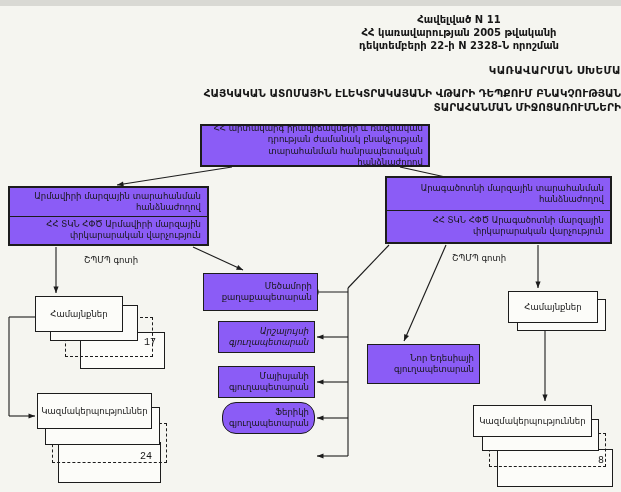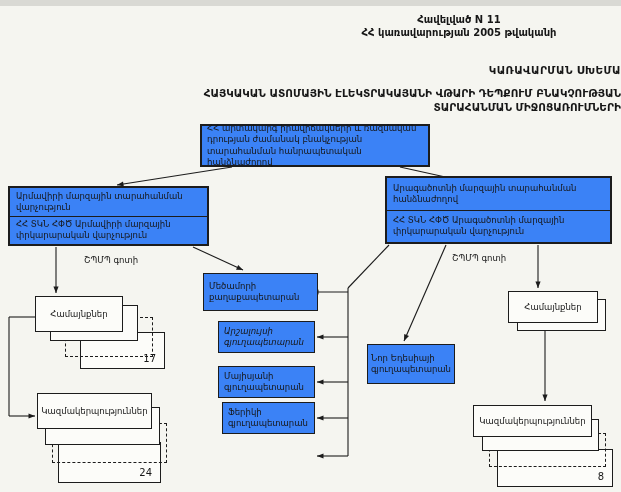--- a/index.html
+++ b/index.html
@@ -7,32 +7,32 @@
     position:relative;width:621px;height:492px;margin:6px auto;
     background:#f5f5f0;
     font-family:"DejaVu Sans", sans-serif;
     color:#161616;overflow:hidden;
   }
   .annex{position:absolute;left:320px;top:7px;width:278px;text-align:center;
     font-size:10px;font-weight:bold;line-height:13px;}
   .title{position:absolute;left:0;top:57px;width:621px;text-align:right;
     font-size:10.5px;font-weight:bold;line-height:14px;}
   .title .t1{margin-bottom:9px;letter-spacing:.4px;}
-  .box{position:absolute;box-sizing:border-box;background:#3b82f6;
+  .box{position:absolute;box-sizing:border-box;background:#8b5cf6;
     border:1px solid #1c1c1c;display:flex;align-items:center;justify-content:center;
-    text-align:left;font-size:8.5px;line-height:1.3;padding:2px 5px;z-index:3;}
+    text-align:right;font-size:8.5px;line-height:1.3;padding:2px 5px;z-index:3;}
   .thick{border-width:2px;}
   .twocell{flex-direction:column;padding:0;align-items:stretch;}
   .twocell .cell{flex:1;display:flex;align-items:center;justify-content:center;padding:2px 6px;}
   .twocell .cell.top{border-bottom:1.5px solid #1c1c1c;}
   .stackbox{position:absolute;box-sizing:border-box;background:#fcfcf9;border:1px solid #1c1c1c;}
   .stackbox.dashed{border-style:dashed;background:transparent;}
   .stackbox .label{position:absolute;inset:0;display:flex;align-items:center;justify-content:center;
     font-size:8.5px;text-align:center;}
-  .count{position:absolute;right:8px;bottom:4px;font-size:10px;}
+  .count{position:absolute;right:8px;bottom:20px;font-size:10px;font-family:Liberation Mono, monospace;}
   .zone{position:absolute;font-size:8.5px;z-index:4;}
   svg.connectors{position:absolute;left:0;top:0;z-index:1;}
   svg.connectors line{stroke:#1c1c1c;stroke-width:1.1;}
   svg.connectors polygon{fill:#1c1c1c;}
 </style>
 </head>
 <body>
 
 <div class="page">
 
@@ -73,32 +73,33 @@
       <polygon points="317,412 323.5,409.4 323.5,414.6"></polygon>
       <polygon points="317,450 323.5,447.4 323.5,452.6"></polygon>
       <polygon points="404,335 404.2233133503824,328.0028483546845 408.9873314918738,330.087106291587"></polygon>
       <polygon points="538,282 535.4,275.5 540.6,275.5"></polygon>
       <polygon points="545,395 542.4,388.5 547.6,388.5"></polygon>
     </svg>
 
   <div class="annex">
     <div>Հավելված N 11</div>
     <div>ՀՀ կառավարության 2005 թվականի</div>
+    <div>դեկտեմբերի 22-ի N 2328-Ն որոշման</div>
   </div>
 
   <div class="title">
     <div class="t1">ԿԱՌԱՎԱՐՄԱՆ ՍԽԵՄԱ</div>
     <div>ՀԱՅԿԱԿԱՆ ԱՏՈՄԱՅԻՆ ԷԼԵԿՏՐԱԿԱՅԱՆԻ ՎԹԱՐԻ ԴԵՊՔՈՒՄ ԲՆԱԿՉՈՒԹՅԱՆ</div>
     <div>ՏԱՐԱՀԱՆՄԱՆ ՄԻՋՈՑԱՌՈՒՄՆԵՐԻ</div>
   </div>
 
   <div class="box thick" style="left:200px;top:118px;width:230px;height:43px;font-size:8.6px;">ՀՀ արտակարգ իրավիճակների և ռազմական դրության ժամանակ բնակչության տարահանման հանրապետական հանձնաժողով</div>
 
   <div class="box thick twocell" style="left:8px;top:180px;width:201px;height:60px;">
-    <div class="cell top">Արմավիրի մարզային տարահանման վարչություն</div>
+    <div class="cell top">Արմավիրի մարզային տարահանման հանձնաժողով</div>
     <div class="cell">ՀՀ ՏԿՆ ՀՓԾ Արմավիրի մարզային փրկարարական վարչություն</div>
   </div>
 
   <div class="box thick twocell" style="left:385px;top:170px;width:227px;height:68px;">
     <div class="cell top">Արագածոտնի մարզային տարահանման հանձնաժողով</div>
     <div class="cell">ՀՀ ՏԿՆ ՀՓԾ Արագածոտնի մարզային փրկարարական վարչություն</div>
   </div>
 
   <div class="zone" style="left:84px;top:249px;">ՇՊՄՊ գոտի</div>
   <div class="zone" style="left:452px;top:247px;">ՇՊՄՊ գոտի</div>
@@ -117,23 +118,23 @@
   </div>
   <div class="stackbox dashed" style="left:52px;top:417px;width:115px;height:40px;z-index:3;"></div>
   <div class="stackbox" style="left:45px;top:401px;width:115px;height:38px;z-index:4;"></div>
   <div class="stackbox" style="left:37px;top:387px;width:115px;height:36px;z-index:5;">
     <span class="label">Կազմակերպություններ</span>
   </div>
 
   <div class="box" style="left:203px;top:267px;width:115px;height:38px;">Մեծամորի քաղաքապետարան</div>
   <div class="box" style="left:218px;top:315px;width:97px;height:32px;font-style:italic;">Արշալույսի գյուղապետարան</div>
   <div class="box" style="left:218px;top:360px;width:97px;height:32px;">Մայիսյանի գյուղապետարան</div>
-  <div class="box" style="left:222px;top:396px;width:93px;height:32px;">Ֆերիկի գյուղապետարան</div>
+  <div class="box" style="left:222px;top:396px;width:93px;height:32px;border-radius:14px;">Ֆերիկի գյուղապետարան</div>
 
-  <div class="box" style="left:367px;top:338px;width:88px;height:40px;">Նոր Եդեսիայի գյուղապետարան</div>
+  <div class="box" style="left:367px;top:338px;width:113px;height:40px;">Նոր Եդեսիայի գյուղապետարան</div>
 
   <div class="stackbox" style="left:517px;top:293px;width:89px;height:32px;z-index:2;"></div>
   <div class="stackbox" style="left:508px;top:285px;width:90px;height:32px;z-index:3;">
     <span class="label">Համայնքներ</span>
   </div>
 
   <div class="stackbox" style="left:497px;top:443px;width:116px;height:38px;z-index:2;">
     <span class="count">8</span>
   </div>
   <div class="stackbox dashed" style="left:489px;top:427px;width:117px;height:34px;z-index:3;"></div>

